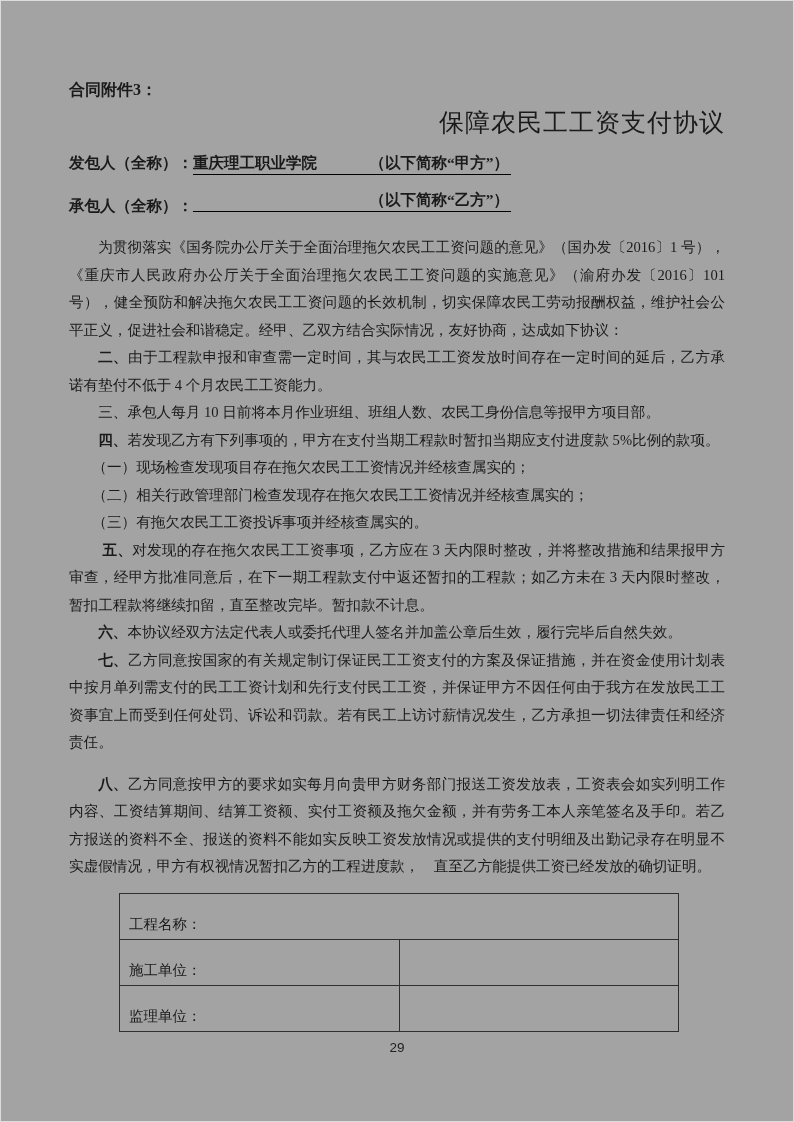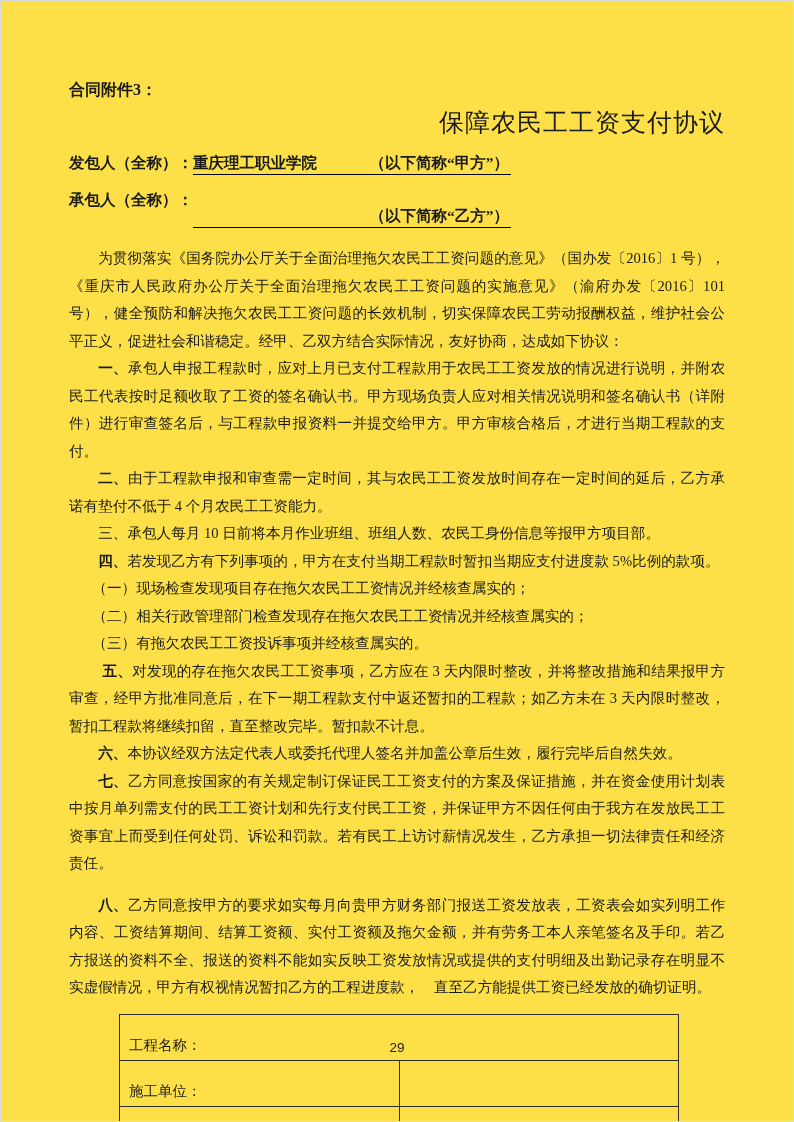--- a/index.html
+++ b/index.html
@@ -1,21 +1,21 @@
 <!DOCTYPE html>
 <html lang="zh"><head>
 <meta charset="utf-8">
 <style>
   html, body { margin: 0; padding: 0; background: #888; }
   .page {
     position: relative;
     width: 794px;
     height: 1122px;
     margin: 0 auto;
-    background: #fde047;
+    background: #a3a3a3;
     border: 1px solid #dcdcdc;
     box-sizing: border-box;
     font-family: "Liberation Serif", "DejaVu Serif", serif;
     color: #1a1a1a;
     overflow: hidden;
   }
   .content { padding: 0 68px; }
 
   .doc-label {
     margin-top: 80px;
@@ -36,21 +36,21 @@
     margin-top: 14px;
     font-size: 15.5px;
     font-weight: bold;
     line-height: 22px;
     white-space: nowrap;
   }
   .party-row .label { display: inline-block; }
   .party-field {
     display: inline-flex;
     justify-content: space-between;
-    align-items: flex-start;
+    align-items: flex-end;
     width: 318px;
     border-bottom: 1.5px solid #000;
     vertical-align: baseline;
     gap: 32px;
   }
   .party-field .value { white-space: pre; }
   .party-field .suffix { padding-right: 2px; }
 
   .bodytext { margin-top: 17px; }
   .bodytext p {
@@ -111,21 +111,20 @@
     <div class="party-row">
       <span class="label">承包人（全称）：</span><span class="party-field">
           <span class="value"></span>
           <span class="suffix">（以下简称“乙方”）</span>
         </span>
     </div>
 
     <div class="bodytext">
       <p class="para">为贯彻落实《国务院办公厅关于全面治理拖欠农民工工资问题的意见》（国办发〔2016〕1 号），《重庆市人民政府办公厅关于全面治理拖欠农民工工资问题的实施意见》（渝府办发〔2016〕101 号），健全预防和解决拖欠农民工工资问题的长效机制，切实保障农民工劳动报酬权益，维护社会公平正义，促进社会和谐稳定。经甲、乙双方结合实际情况，友好协商，达成如下协议：</p>
 
-      <p class="para"><span class="num">一、</span><span>承包人申报工程款时，应对上月已支付工程款用于农民工工资发放的情况进行说明，并附农民工代表按时足额收取了工资的签名确认书。甲方现场负责人应对相关情况说明和签名确认书（详附件）进行审查签名后，与工程款申报资料一并提交给甲方。甲方审核合格后，才进行当期工程款的支付。</span></p>
 
       <p class="para"><span class="num">二、</span><span>由于工程款申报和审查需一定时间，其与农民工工资发放时间存在一定时间的延后，乙方承诺有垫付不低于 4 个月农民工工资能力。</span></p>
 
       <p class="para"><span class="num plain">三、</span><span>承包人每月 10 日前将本月作业班组、班组人数、农民工身份信息等报甲方项目部。</span></p>
 
       <p class="para"><span class="num">四、</span><span>若发现乙方有下列事项的，甲方在支付当期工程款时暂扣当期应支付进度款 5%比例的款项。</span></p>
       <p class="sub">（一）现场检查发现项目存在拖欠农民工工资情况并经核查属实的；</p>
       <p class="sub">（二）相关行政管理部门检查发现存在拖欠农民工工资情况并经核查属实的；</p>
       <p class="sub">（三）有拖欠农民工工资投诉事项并经核查属实的。</p>
 

